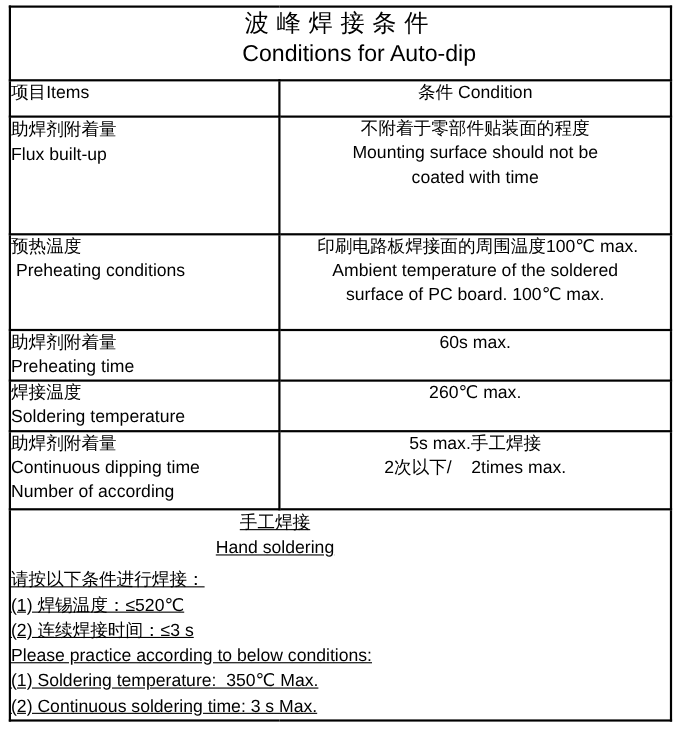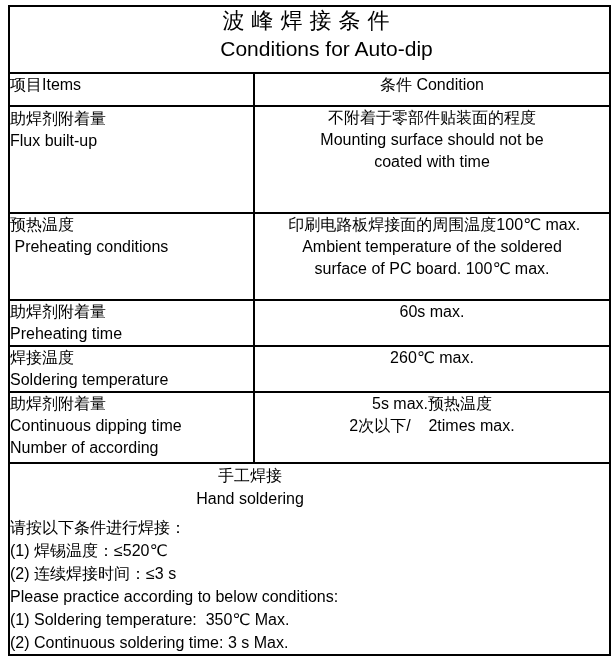--- a/index.html
+++ b/index.html
@@ -36,21 +36,21 @@
   
   td.item-cell{padding:3px 6px 4px 9px;}
   td.item-cell.pad-top{padding-top:1px;}
   td.cond-cell{vertical-align:bottom;padding:0 4px 5px 36px;text-align:center;}
   tr.r1 td{height:107px;}
   tr.r2 td{height:87px;}
   tr.r3 td{height:46px;}
   tr.r4 td{height:43px;}
   tr.r5 td{height:71px;}
   
-  td.hand-cell{height:164px;padding:4px 6px 6px 13px;}
+  td.hand-cell{height:164px;padding:4px 6px 6px 13px;text-decoration:underline;}
   .hand-head{width:480px;text-align:center;line-height:23px;}
   .hand-lines{margin-top:6px;}
   .hand-lines .ln{line-height:23px;}
 </style>
 </head>
 <body>
 
 <div class="page">
   <table class="spec">
     <colgroup>
@@ -115,21 +115,21 @@
       </td>
     </tr>
 
     <tr class="r5">
       <td class="item-cell">
         <div class="ln">助焊剂附着量</div>
         <div class="ln">Continuous dipping time</div>
         <div class="ln">Number of according</div>
       </td>
       <td class="cond-cell">
-        <div class="ln">5s max.预热温度</div>
+        <div class="ln">5s max.手工焊接</div>
         <div class="ln">2次以下/    2times max.</div>
       </td>
     </tr>
 
     <tr>
       <td colspan="2" class="hand-cell">
         <div class="hand-head">
           <div class="ln">手工焊接</div>
           <div class="ln">Hand soldering</div>
         </div>

